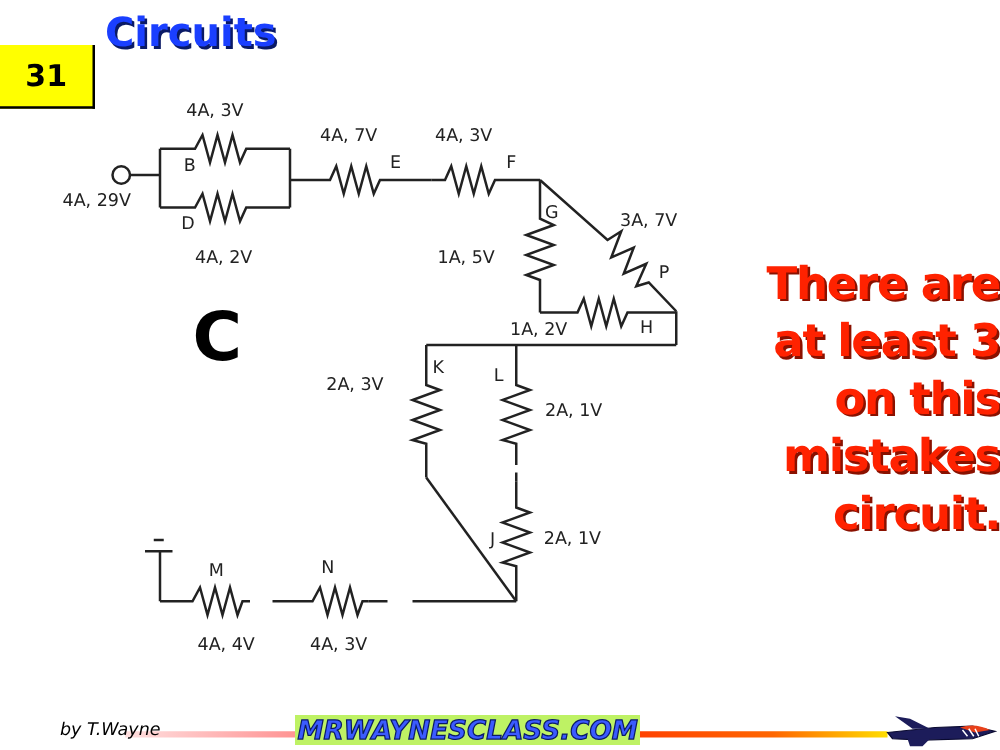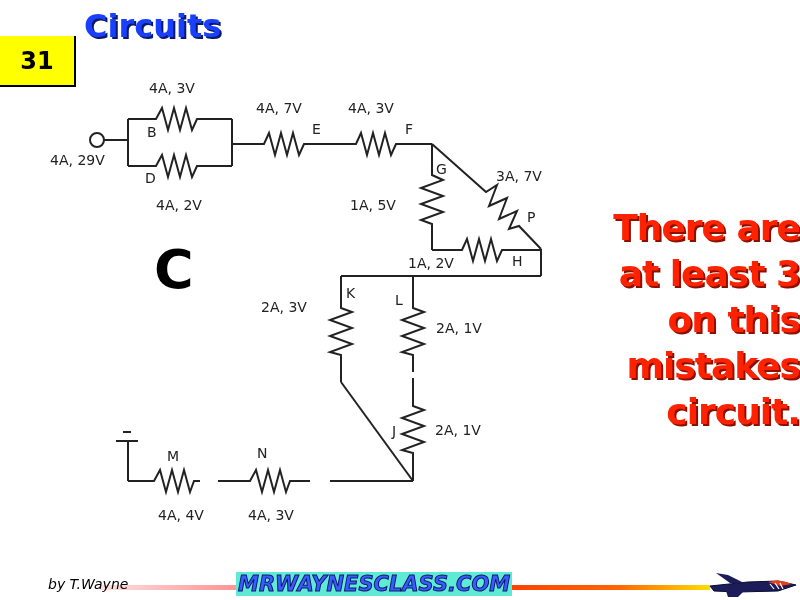--- a/index.html
+++ b/index.html
@@ -5,21 +5,21 @@
     html, body { margin:0; padding:0; }
     body { width:800px; height:600px; background:#ffffff; position:relative; overflow:hidden; font-family:"DejaVu Sans", sans-serif; }
     .num-box { position:absolute; left:0; top:0; width:76px; height:51px; background:#ffff00; border-right:2px solid #000; border-bottom:2px solid #000; box-sizing:border-box; display:flex; align-items:center; justify-content:center; font-family:"DejaVu Sans", sans-serif; font-weight:900; font-size:24px; color:#000;margin-top:36px; }
     .title { position:absolute; left:84px; top:2px; font-family:"DejaVu Sans", sans-serif; font-weight:900; font-size:32px; color:#1a3fff; letter-spacing:0px; text-shadow:2px 2px 0 #0a1a66; line-height:48px; }
     svg.circuit { position:absolute; left:0; top:0; }
     .big-c { position:absolute; left:154px; top:240px; font-family:"DejaVu Sans", sans-serif; font-weight:900; font-size:54px; color:#000; line-height:60px; }
     .msg { position:absolute; left:540px; top:205px; width:260px; text-align:right; font-family:"DejaVu Sans", sans-serif; font-weight:900; font-size:36px; line-height:46px; color:#ff2200; text-shadow:2px 2px 0 #8a1100; letter-spacing:-1px; }
     .msg div { white-space:nowrap; }
     .footer-by { position:absolute; left:4px; top:576px; font-family:"DejaVu Sans", sans-serif; font-style:italic; font-size:14px; color:#000;margin-left:44px; }
     .footer-bar { position:absolute; left:100px; top:585px; width:610px; height:5px; background:linear-gradient(to right, #ffe0e0 0%, #ff9b9b 20%, #ff3300 60%, #ff6600 85%, #ffdd00 100%); }
-    .footer-site { position:absolute; left:236px; top:572px; font-family:"DejaVu Sans", sans-serif; font-weight:900; font-style:italic; font-size:21px; color:#3b5bff; -webkit-text-stroke:1px #0a1a66; letter-spacing:0px; background:#5eead4; padding:0 2px; }
+    .footer-site { position:absolute; left:236px; top:572px; font-family:"DejaVu Sans", sans-serif; font-weight:900; font-style:italic; font-size:21px; color:#3b5bff; -webkit-text-stroke:1px #0a1a66; letter-spacing:0px; background:#bef264; padding:0 2px; }
     .jet { position:absolute; left:708px; top:570px; }
     .lbl { font-family:"DejaVu Sans", sans-serif; font-size:14px; fill:#222; }
   </style>
 </head>
 <body>
 
 <div class="num-box">
   <span>31</span>
 </div>
 <div class="title">Circuits</div>

